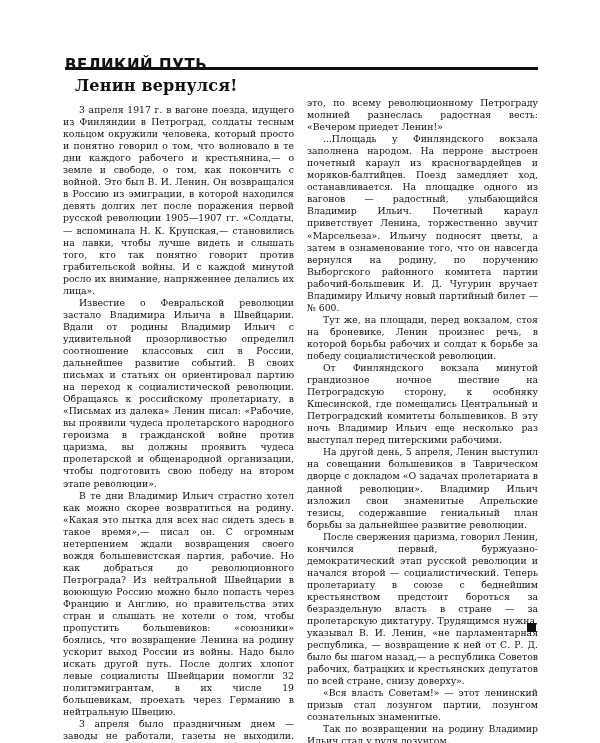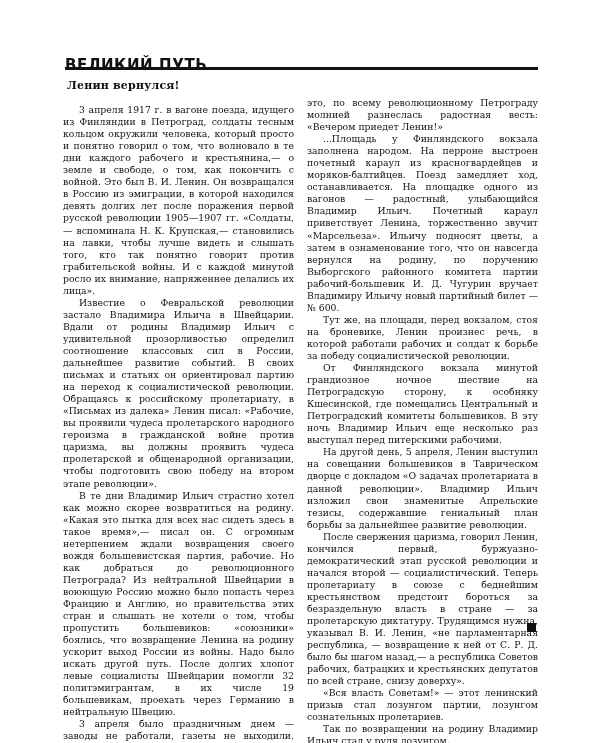--- a/index.html
+++ b/index.html
@@ -5,21 +5,21 @@
   html, body { margin: 0; padding: 0; background: #ffffff; }
   body { width: 600px; height: 743px; position: relative; overflow: hidden;
          font-family: "DejaVu Serif", "Liberation Serif", serif; color: #111; }
   .running-head { position: absolute; left: 65px; top: 56px; font-family: "DejaVu Sans", "Liberation Sans", sans-serif;
                   font-weight: bold; font-size: 15px; letter-spacing: 0.6px; }
   .rule { position: absolute; left: 65px; top: 67px; width: 473px; height: 3px; background: #111; }
   .col { position: absolute; top: 80px; width: 231px; font-size: 9.3px; line-height: 12.05px;
          text-align: justify; hyphens: auto; }
   .col-left { left: 63px; }
   .col-right { left: 307px; top: 89px; margin-top: 8px; }
-  .article-title { font-weight: bold; font-size: 11px; margin: 0 0 12px 4px; letter-spacing: 0.2px; }
+  .article-title { font-weight: bold; font-size: 16px; margin: 0 0 12px 12px; letter-spacing: 0.2px; }
   .col p { margin: 0; text-indent: 16px; }
   .col p.first-para { text-indent: 0; }
   .end-mark { position: absolute; left: 527px; top: 623px; width: 9px; height: 9px; background: #111; }
 </style>
 </head>
 <body>
 
 <div class="running-head">ВЕЛИКИЙ ПУТЬ</div>
 <div class="rule"></div>
 
@@ -27,21 +27,21 @@
   <div class="article-title">Ленин вернулся!</div>
   <p>3 апреля 1917 г. в вагоне поезда, идущего из Финляндии в Петроград, солдаты тесным кольцом окружили человека, который просто и понятно говорил о том, что волновало в те дни каждого рабочего и крестьянина,— о земле и свободе, о том, как покончить с войной. Это был В. И. Ленин. Он возвращался в Россию из эмиграции, в которой находился девять долгих лет после поражения первой русской революции 1905—1907 гг. «Солдаты,— вспоминала Н. К. Крупская,— становились на лавки, чтобы лучше видеть и слышать того, кто так понятно говорит против грабительской войны. И с каждой минутой росло их внимание, напряженнее делались их лица».</p>
   <p>Известие о Февральской революции застало Владимира Ильича в Швейцарии. Вдали от родины Владимир Ильич с удивительной прозорливостью определил соотношение классовых сил в России, дальнейшее развитие событий. В своих письмах и статьях он ориентировал партию на переход к социалистической революции. Обращаясь к российскому пролетариату, в «Письмах из далека» Ленин писал: «Рабочие, вы проявили чудеса пролетарского народного героизма в гражданской войне против царизма, вы должны проявить чудеса пролетарской и общенародной организации, чтобы подготовить свою победу на втором этапе революции».</p>
   <p>В те дни Владимир Ильич страстно хотел как можно скорее возвратиться на родину. «Какая это пытка для всех нас сидеть здесь в такое время»,— писал он. С огромным нетерпением ждали возвращения своего вождя большевистская партия, рабочие. Но как добраться до революционного Петрограда? Из нейтральной Швейцарии в воюющую Россию можно было попасть через Францию и Англию, но правительства этих стран и слышать не хотели о том, чтобы пропустить большевиков: «союзники» боялись, что возвращение Ленина на родину ускорит выход России из войны. Надо было искать другой путь. После долгих хлопот левые социалисты Швейцарии помогли 32 политэмигрантам, в их числе 19 большевикам, проехать через Германию в нейтральную Швецию.</p>
   <p>3 апреля было праздничным днем — заводы не работали, газеты не выходили. Несмотря на</p>
 </div>
 
 <div class="col col-right">
   <p class="first-para">это, по всему революционному Петрограду молнией разнеслась радостная весть: «Вечером приедет Ленин!»</p>
   <p>...Площадь у Финляндского вокзала заполнена народом. На перроне выстроен почетный караул из красногвардейцев и моряков-балтийцев. Поезд замедляет ход, останавливается. На площадке одного из вагонов — радостный, улыбающийся Владимир Ильич. Почетный караул приветствует Ленина, торжественно звучит «Марсельеза». Ильичу подносят цветы, а затем в ознаменование того, что он навсегда вернулся на родину, по поручению Выборгского районного комитета партии рабочий-большевик И. Д. Чугурин вручает Владимиру Ильичу новый партийный билет — № 600.</p>
-  <p>Тут же, на площади, перед вокзалом, стоя на броневике, Ленин произнес речь, в которой работали рабочих и солдат к борьбе за победу социалистической революции.</p>
+  <p>Тут же, на площади, перед вокзалом, стоя на броневике, Ленин произнес речь, в которой борьбы рабочих и солдат к борьбе за победу социалистической революции.</p>
   <p>От Финляндского вокзала минутой грандиозное ночное шествие на Петроградскую сторону, к особняку Кшесинской, где помещались Центральный и Петроградский комитеты большевиков. В эту ночь Владимир Ильич еще несколько раз выступал перед питерскими рабочими.</p>
   <p>На другой день, 5 апреля, Ленин выступил на совещании большевиков в Таврическом дворце с докладом «О задачах пролетариата в данной революции». Владимир Ильич изложил свои знаменитые Апрельские тезисы, содержавшие гениальный план борьбы за дальнейшее развитие революции.</p>
   <p>После свержения царизма, говорил Ленин, кончился первый, буржуазно-демократический этап русской революции и начался второй — социалистический. Теперь пролетариату в союзе с беднейшим крестьянством предстоит бороться за безраздельную власть в стране — за пролетарскую диктатуру. Трудящимся нужна, указывал В. И. Ленин, «не парламентарная республика, — возвращение к ней от С. Р. Д. было бы шагом назад,— а республика Советов рабочих, батрацких и крестьянских депутатов по всей стране, снизу доверху».</p>
-  <p>«Вся власть Советам!» — этот ленинский призыв стал лозунгом партии, лозунгом сознательных пролетариев.</p>
+  <p>«Вся власть Советам!» — этот ленинский призыв стал лозунгом партии, лозунгом сознательных знаменитые.</p>
   <p>Так по возвращении на родину Владимир Ильич стал у руля лозунгом.</p>
 </div>
 
 <div class="end-mark"></div>
 
 </body></html>

